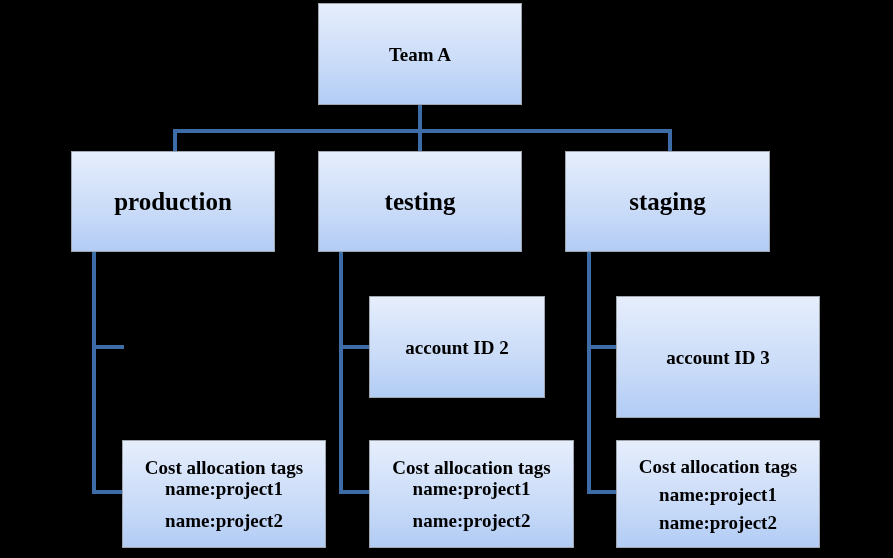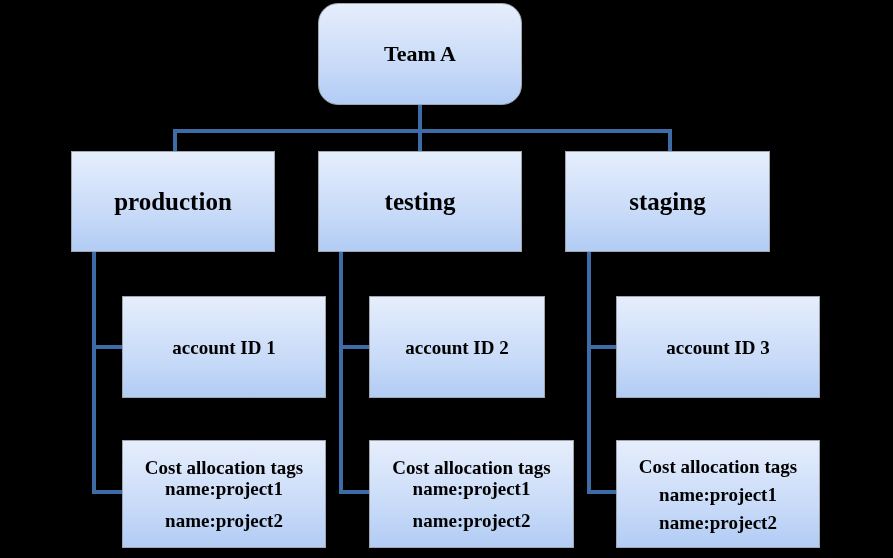--- a/index.html
+++ b/index.html
@@ -39,21 +39,21 @@
     line-height: 1.0;
     z-index: 2;
   }
 
   .node .line {
     display: block;
     white-space: nowrap;
   }
 
   
-  .node-root { font-size: 22px; border-radius: 20px; }
+  .node-root { font-size: 19px; }
 
   
   .node-env { font-size: 25px; }
 
   
   .node-acct { font-size: 19px; }
 
   
   .node-tags {
     font-size: 19px;
@@ -100,27 +100,24 @@
   <div class="node node-env" style="left:71px; top:151px; width:204px; height:101px;">
     <span class="line">production</span>
   </div>
   <div class="node node-env" style="left:318px; top:151px; width:204px; height:101px;">
     <span class="line">testing</span>
   </div>
   <div class="node node-env" style="left:565px; top:151px; width:205px; height:101px;">
     <span class="line">staging</span>
   </div>
 
-  <div class="node node-acct" style="left:122px; top:296px; width:204px; height:102px;">
-    <span class="line">account ID 1</span>
-  </div>
   <div class="node node-acct" style="left:369px; top:296px; width:176px; height:102px;">
     <span class="line">account ID 2</span>
   </div>
-  <div class="node node-acct" style="left:616px; top:296px; width:204px; height:102px;">
+  <div class="node node-acct" style="left:616px; top:296px; width:204px; height:122px;">
     <span class="line">account ID 3</span>
   </div>
 
   <div class="node node-tags" style="left:122px; top:440px; width:204px; height:108px;">
     <span class="line line-1">Cost allocation tags</span>
     <span class="line line-2">name:project1</span>
     <span class="line line-3">name:project2</span>
   </div>
 
   <div class="node node-tags" style="left:369px; top:440px; width:205px; height:108px;">

